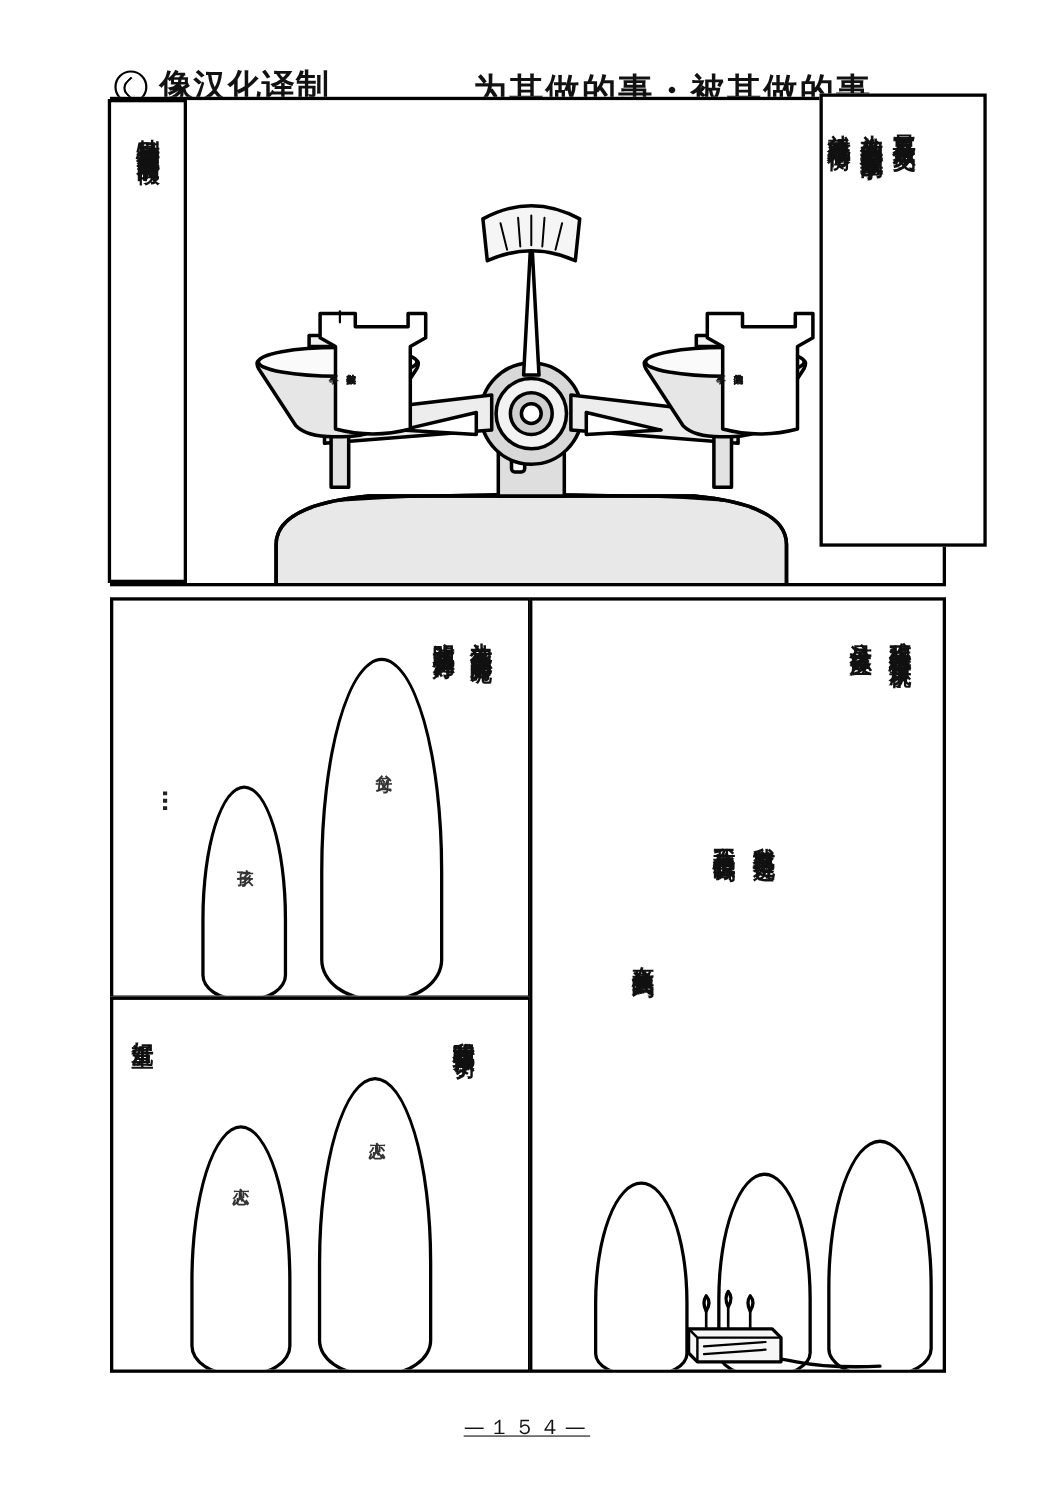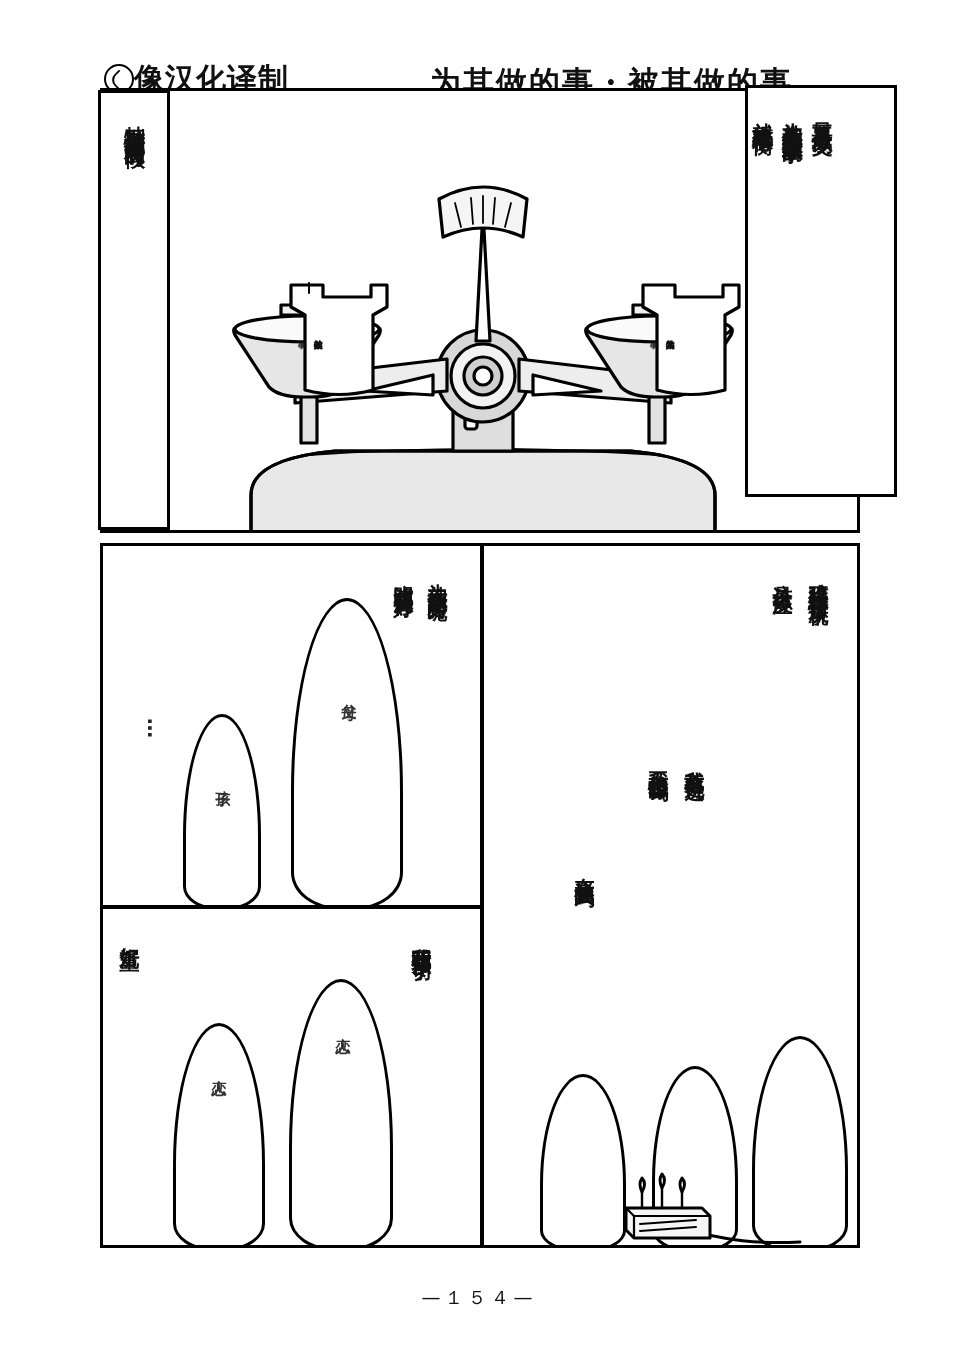--- a/index.html
+++ b/index.html
@@ -26,21 +26,21 @@
     position: absolute;
     left: 0; top: 28px;
     width: 958px;
     height: 62px;
   }
   .credit {
     position: absolute;
     left: 104px; top: 36px;
     display: flex;
     align-items: flex-end;
-    gap: 0;
+    gap: 11px;
   }
   .credit-mark {
     width: 30px; height: 30px;
     border: 2.5px solid #000;
     border-radius: 50%;
     position: relative;
     box-sizing: border-box;
   }
   .credit-mark::before {
     content: "";
@@ -209,20 +209,21 @@
 
   
   .pagenum {
     position: absolute;
     left: 0; top: 1285px;
     width: 958px;
     text-align: center;
     font-size: 19px;
     letter-spacing: 4px;
     font-family: "DejaVu Sans", sans-serif;
+    text-decoration: underline;
   }
 
   .cake {
     position: absolute;
   }
 </style>
 </head>
 <body>
 
 <div class="page">

